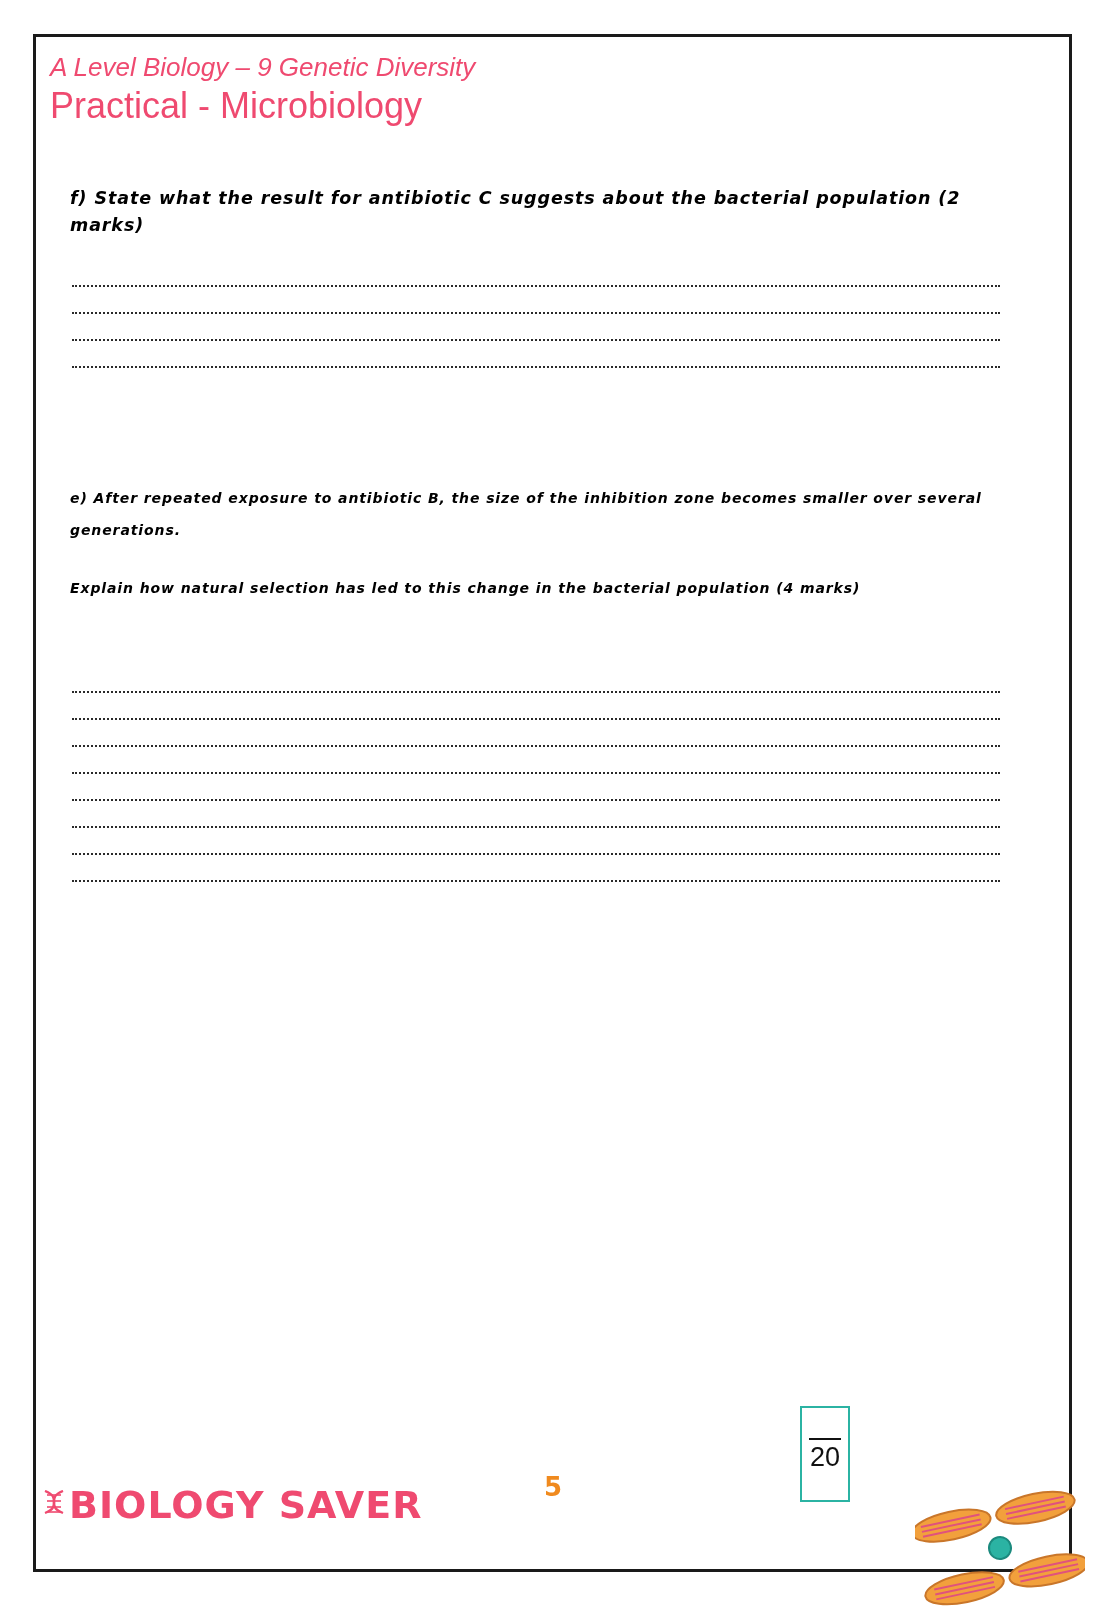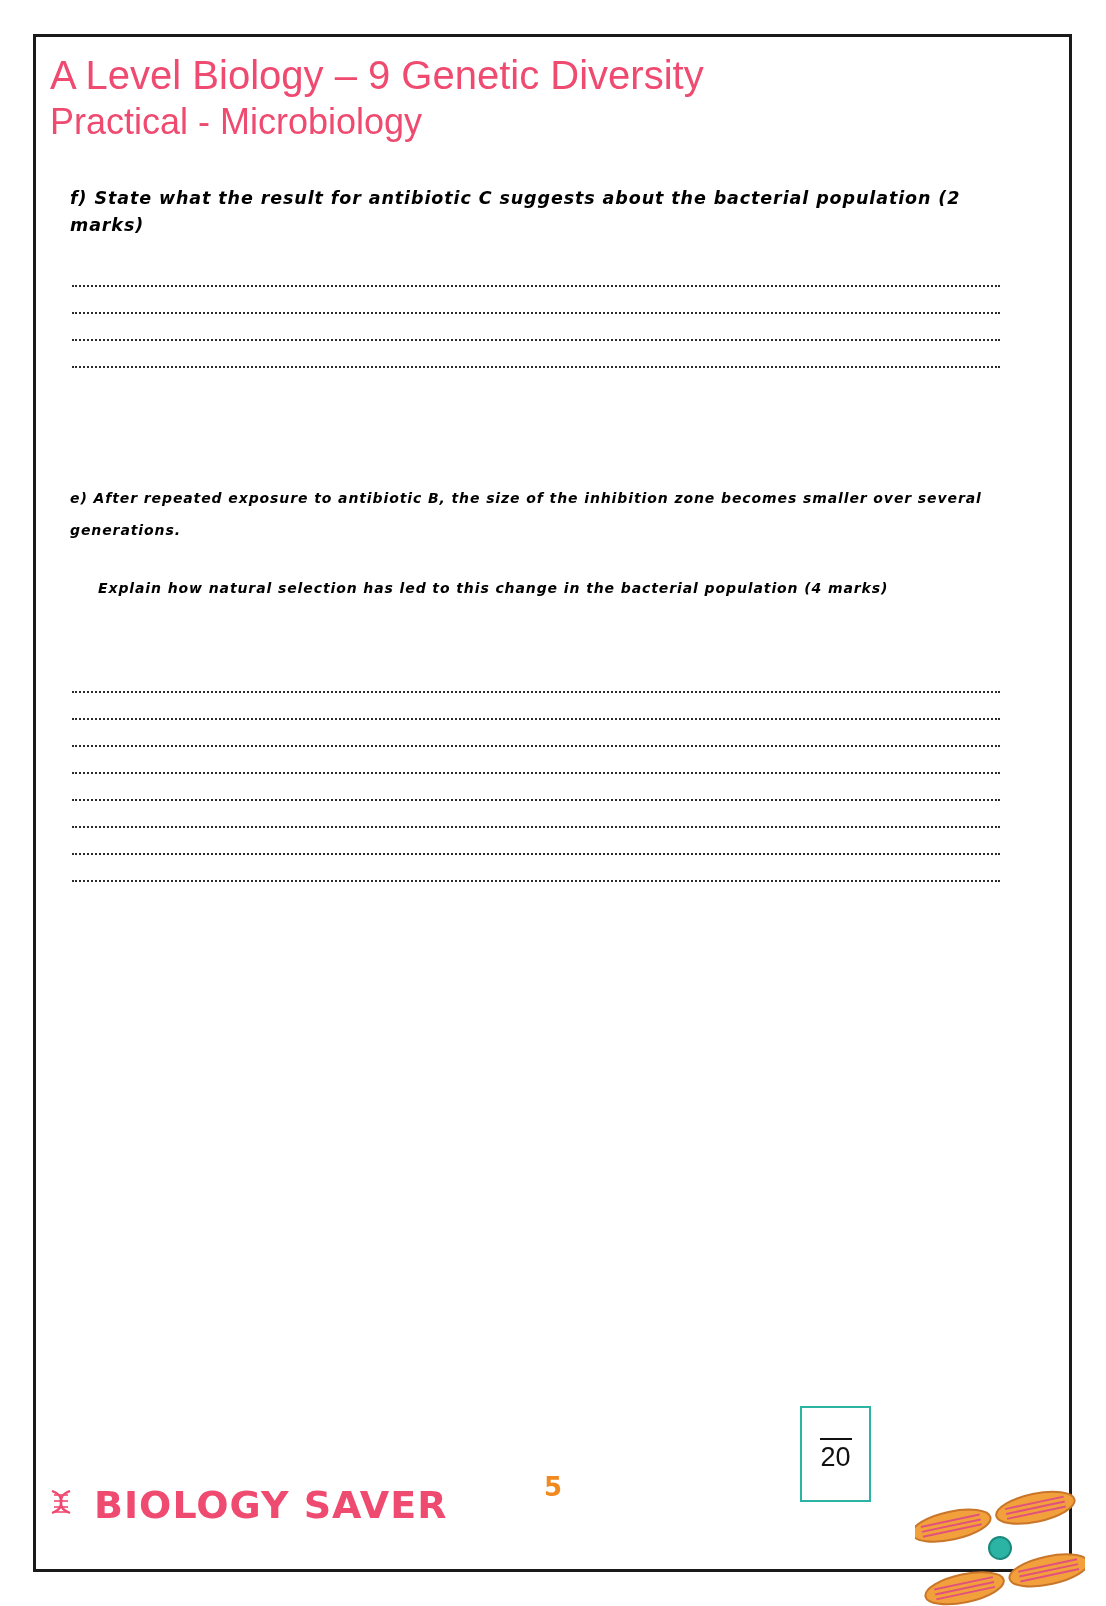--- a/index.html
+++ b/index.html
@@ -25,25 +25,26 @@
     box-sizing: border-box;
   }
   .header {
     position: absolute;
     left: 50px;
     top: 52px;
     width: 960px;
   }
   .title-main {
     color: #ef4a70;
-    font-size: 40px;
+    font-size: 26px;
     font-weight: 400;
     letter-spacing: 0px;
     line-height: 1.16;
     white-space: nowrap;
+    font-style: italic;
   }
   .title-sub {
     color: #ef4a70;
     font-size: 36px;
     font-weight: normal;
     line-height: 1.2;
     margin-top: 2px;
     white-space: nowrap;
   }
   .qblock {
@@ -57,40 +58,40 @@
     font-size: 17.5px;
     letter-spacing: 0.9px;
     line-height: 1.55;
   }
   .qblock.spaced {
     line-height: 2.3;
     font-size: 14px;
   }
   .q-f { top: 185px; }
   .q-e { top: 482px; }
-  .q-e2 { top: 572px; margin-left: 28px; }
+  .q-e2 { top: 572px; }
 
   .lines {
     position: absolute;
     left: 72px;
     width: 928px;
   }
   .dotline {
     height: 25px;
     border-bottom: 2.5px dotted #2a2a2a;
     width: 100%;
   }
   .lines-f { top: 260px; }
   .lines-e { top: 666px; }
 
   .marks-box {
     position: absolute;
     left: 800px;
     top: 1406px;
-    width: 71px;
+    width: 50px;
     height: 96px;
     border: 2.5px solid #2bb3a3;
     box-sizing: border-box;
     display: flex;
     flex-direction: column;
     align-items: center;
     justify-content: center;
   }
   .marks-rule {
     width: 32px;
@@ -112,25 +113,25 @@
     width: 1106px;
     text-align: center;
     color: #f08a1e;
     font-size: 26px;
     font-weight: bold;
     font-family: "DejaVu Sans", sans-serif;
   }
 
   .logo {
     position: absolute;
-    left: 48px;
+    left: 41px;
     top: 1486px;
     display: flex;
     align-items: center;
-    gap: 20px;
+    gap: 2px;
     justify-content: flex-end;
   }
   .logo-dna {
     width: 26px;
     height: 30px;
     position: relative;
   }
   .logo-text {
     color: #ef4a70;
     font-size: 38px;

